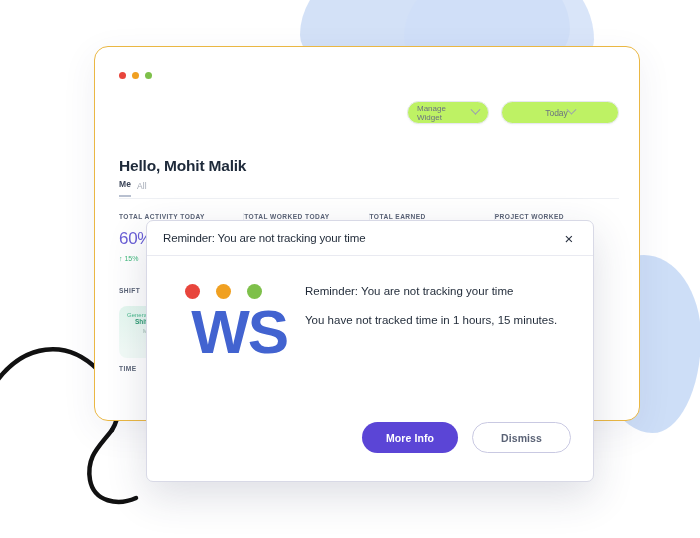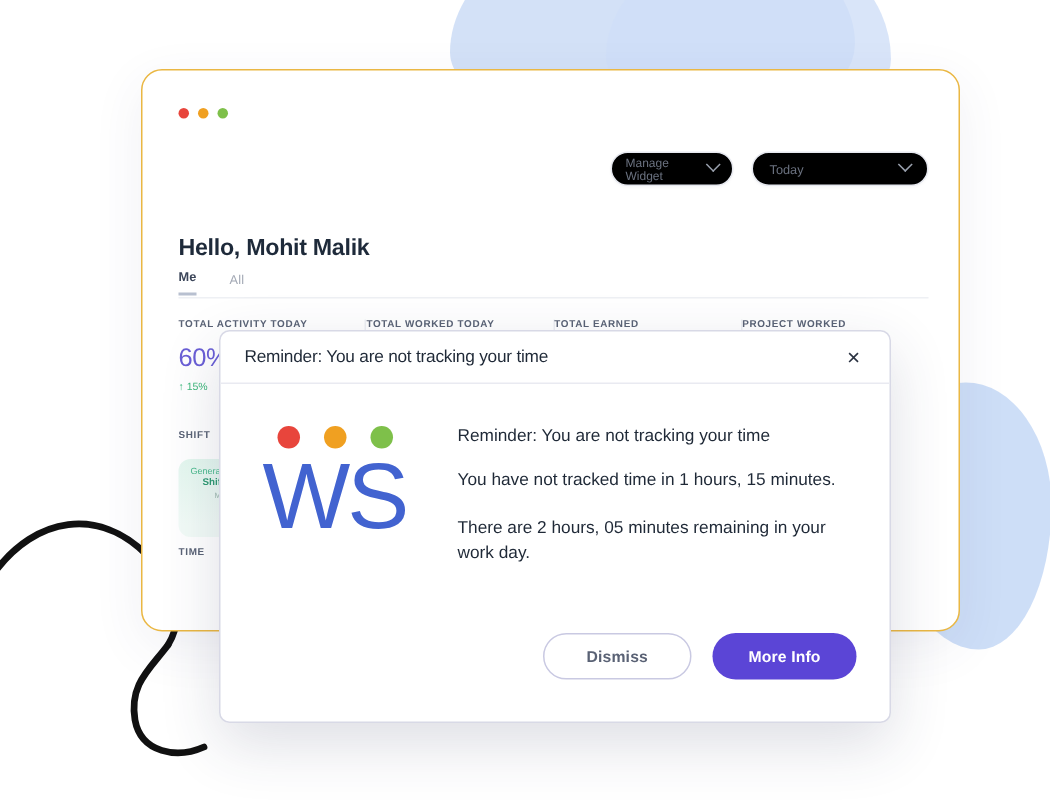--- a/index.html
+++ b/index.html
@@ -100,23 +100,23 @@
     position: absolute;
     right: 20px;
     top: 54px;
     display: flex;
     gap: 12px;
     align-items: center;
   }
   .pill {
     display: flex;
     align-items: center;
-    justify-content: space-between;
+    justify-content: center;
     border: 1px solid #e6e8ef;
-    background: #000000;
+    background: #bef264;
     border-radius: 999px;
     color: #6b7280;
     font-size: 8px;
     height: 23px;
     box-shadow: 0 1px 2px rgba(20,30,60,.03);
   }
   .pill-manage { width: 82px; padding: 0 9px; }
   .pill-today  { width: 118px; padding: 0 11px; }
   .pill-today .pill-label { font-size: 8.5px; }
   .chev {
@@ -124,21 +124,21 @@
     border-right: 1.2px solid #9aa1ae;
     border-bottom: 1.2px solid #9aa1ae;
     transform: rotate(45deg) translate(-2px,-2px);
   }
 
   .tabs {
     position: absolute;
     left: 24px;
     top: 132px;
     display: flex;
-    gap: 22px;
+    gap: 6px;
     align-items: flex-end;
   }
   .tab {
     font-size: 8.5px;
     color: #a3a9b5;
     padding-bottom: 6px;
     letter-spacing: .1px;
   }
   .tab.active {
     color: #3b4559;
@@ -269,25 +269,26 @@
   }
   .brand-dots {
     display: flex;
     gap: 16px;
     padding-left: 16px;
     margin-bottom: 4px;
   }
   .bd { width: 15px; height: 15px; border-radius: 50%; }
   .brand-text {
     font-size: 62px;
-    font-weight: 400;
+    font-weight: 700;
     color: #4263d0;
     letter-spacing: -2px;
     line-height: .95;
     padding-left: 6px;
+    text-align: right;
   }
 
   .dialog-msg { flex: 1; padding-top: 2px; }
   .msg-line {
     font-size: 11.5px;
     color: #1f2937;
     line-height: 1.45;
     margin-bottom: 12px;
   }
   .msg-line.gap { margin-top: 16px; }
@@ -413,21 +414,20 @@
         <span class="bd" style="background:#e8453c"></span>
         <span class="bd" style="background:#f0a021"></span>
         <span class="bd" style="background:#7ec04a"></span>
       </div>
       <div class="brand-text">WS</div>
     </div>
 
     <div class="dialog-msg">
       <div class="msg-line">Reminder: You are not tracking your time</div>
       <div class="msg-line">You have not tracked time in 1 hours, 15 minutes.</div>
-      <div class="msg-line gap">There are 2 hours, 05 minutes remaining in your work day.</div>
     </div>
   </div>
 
   <div class="dialog-actions">
+    <button class="btn btn-primary">More Info</button>
     <button class="btn btn-secondary">Dismiss</button>
-    <button class="btn btn-primary">More Info</button>
   </div>
 </div>
 
 </body></html>

